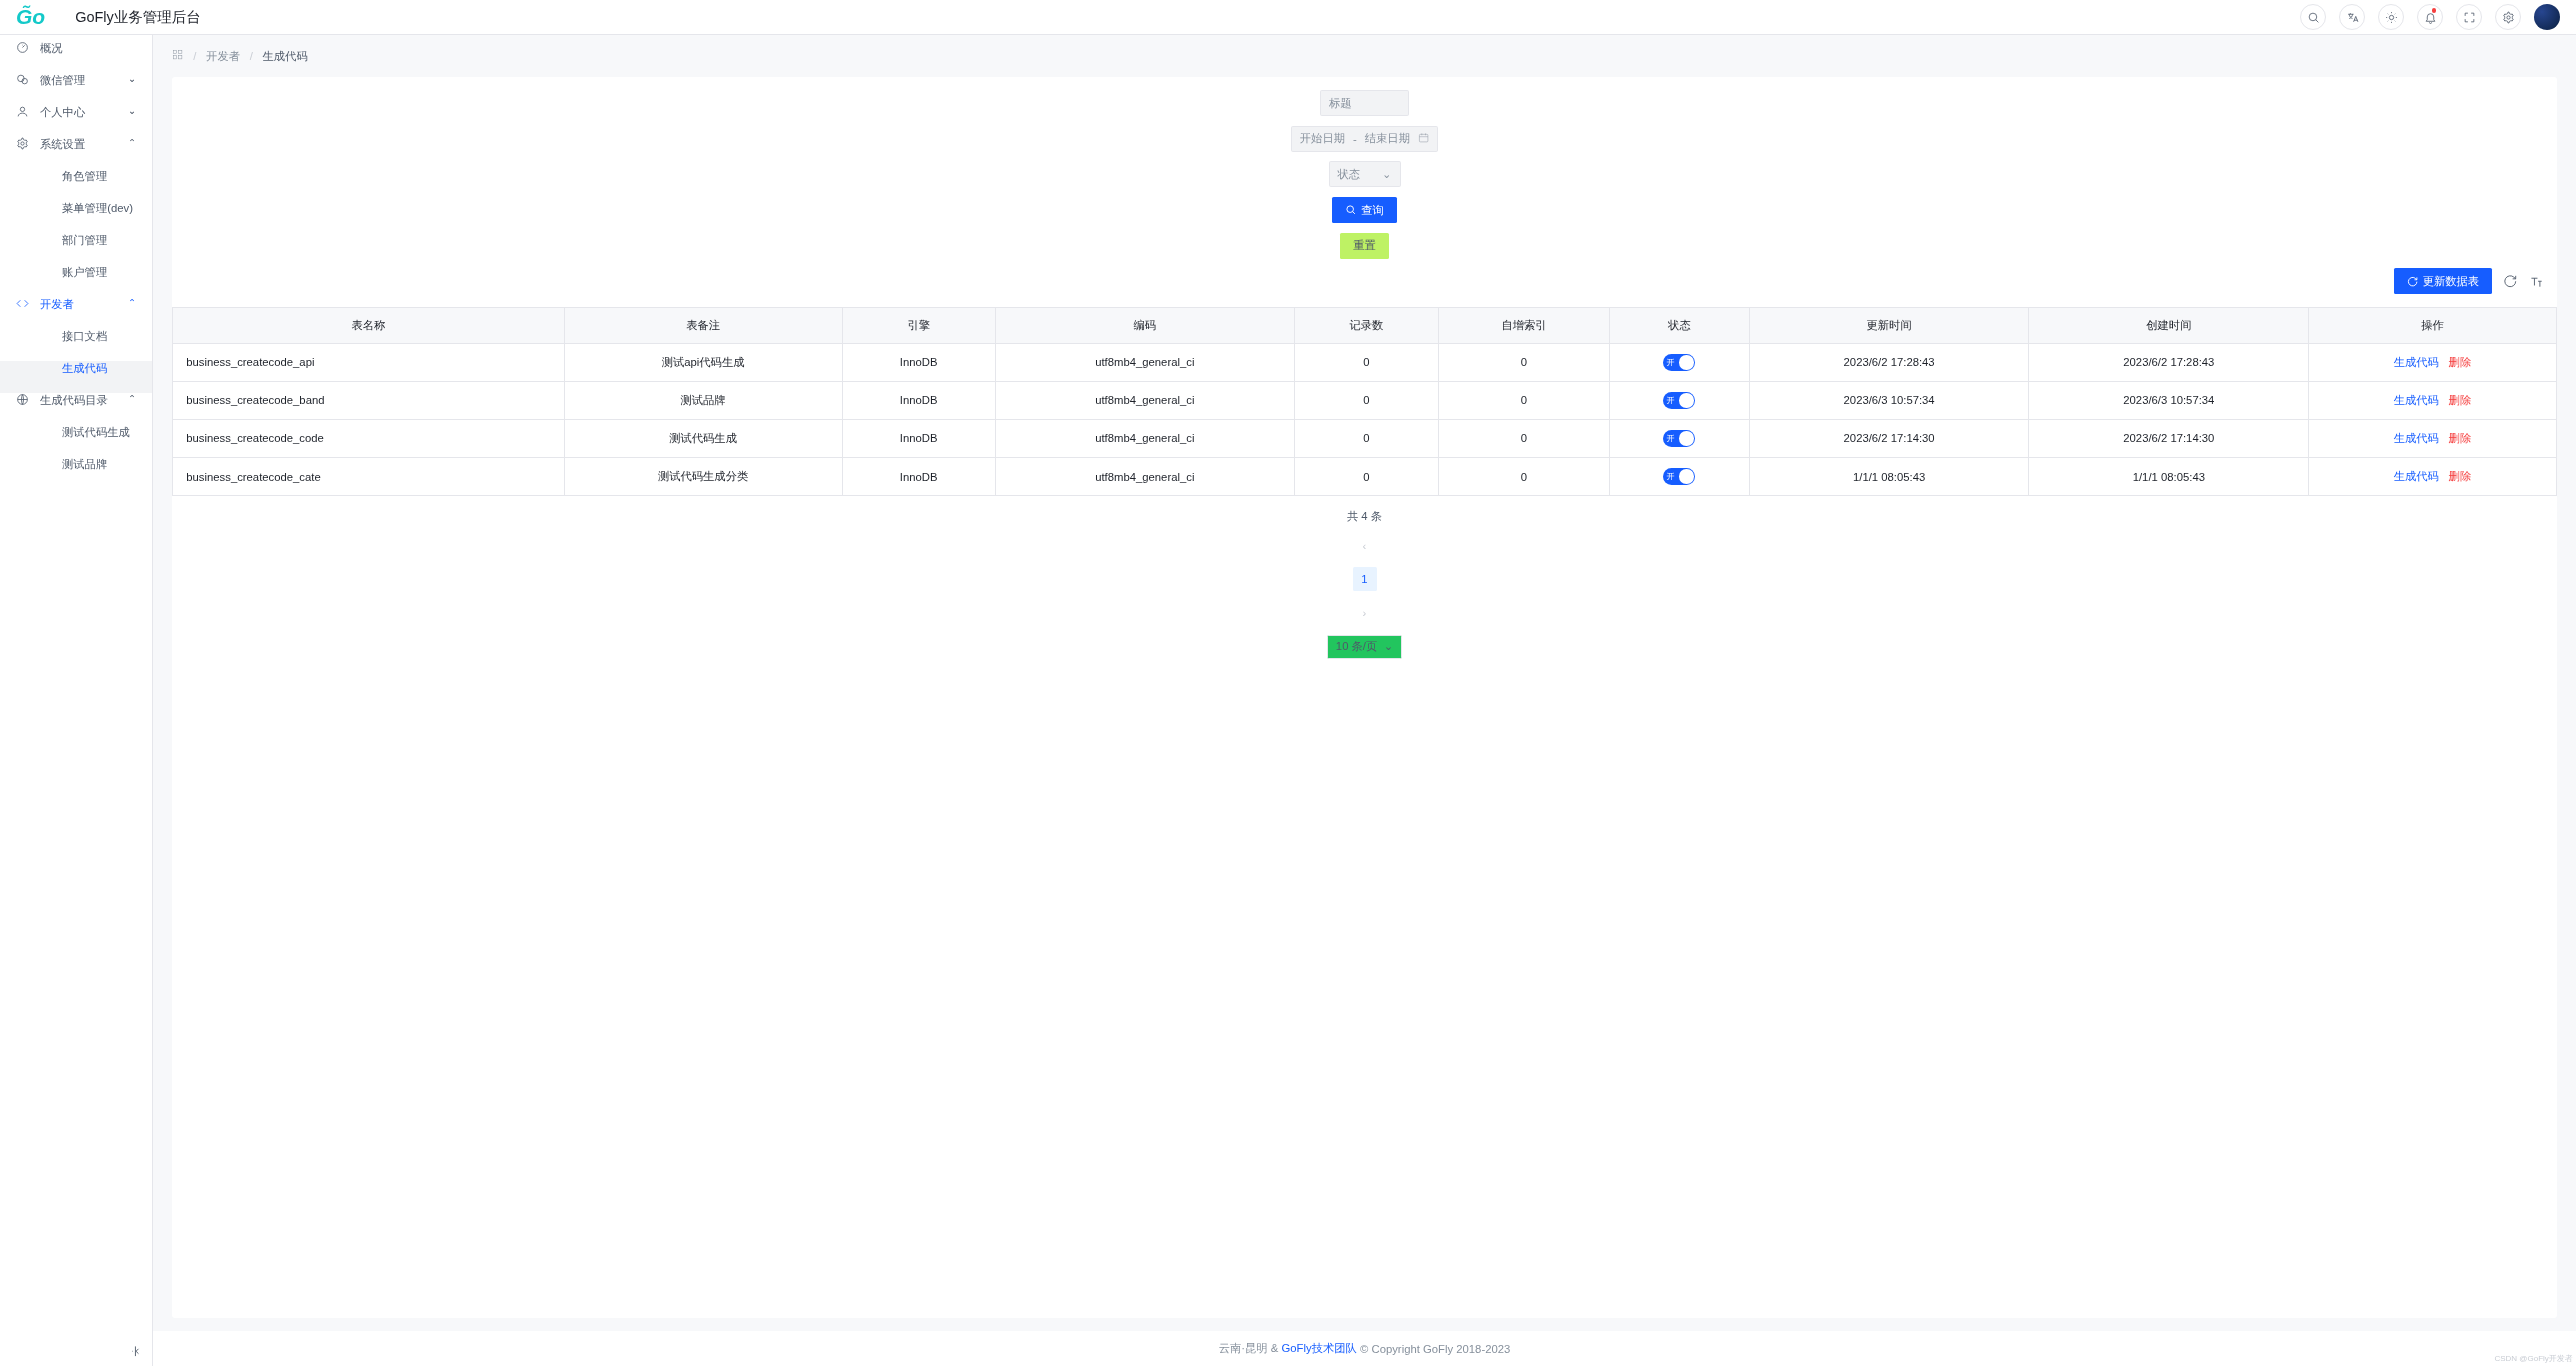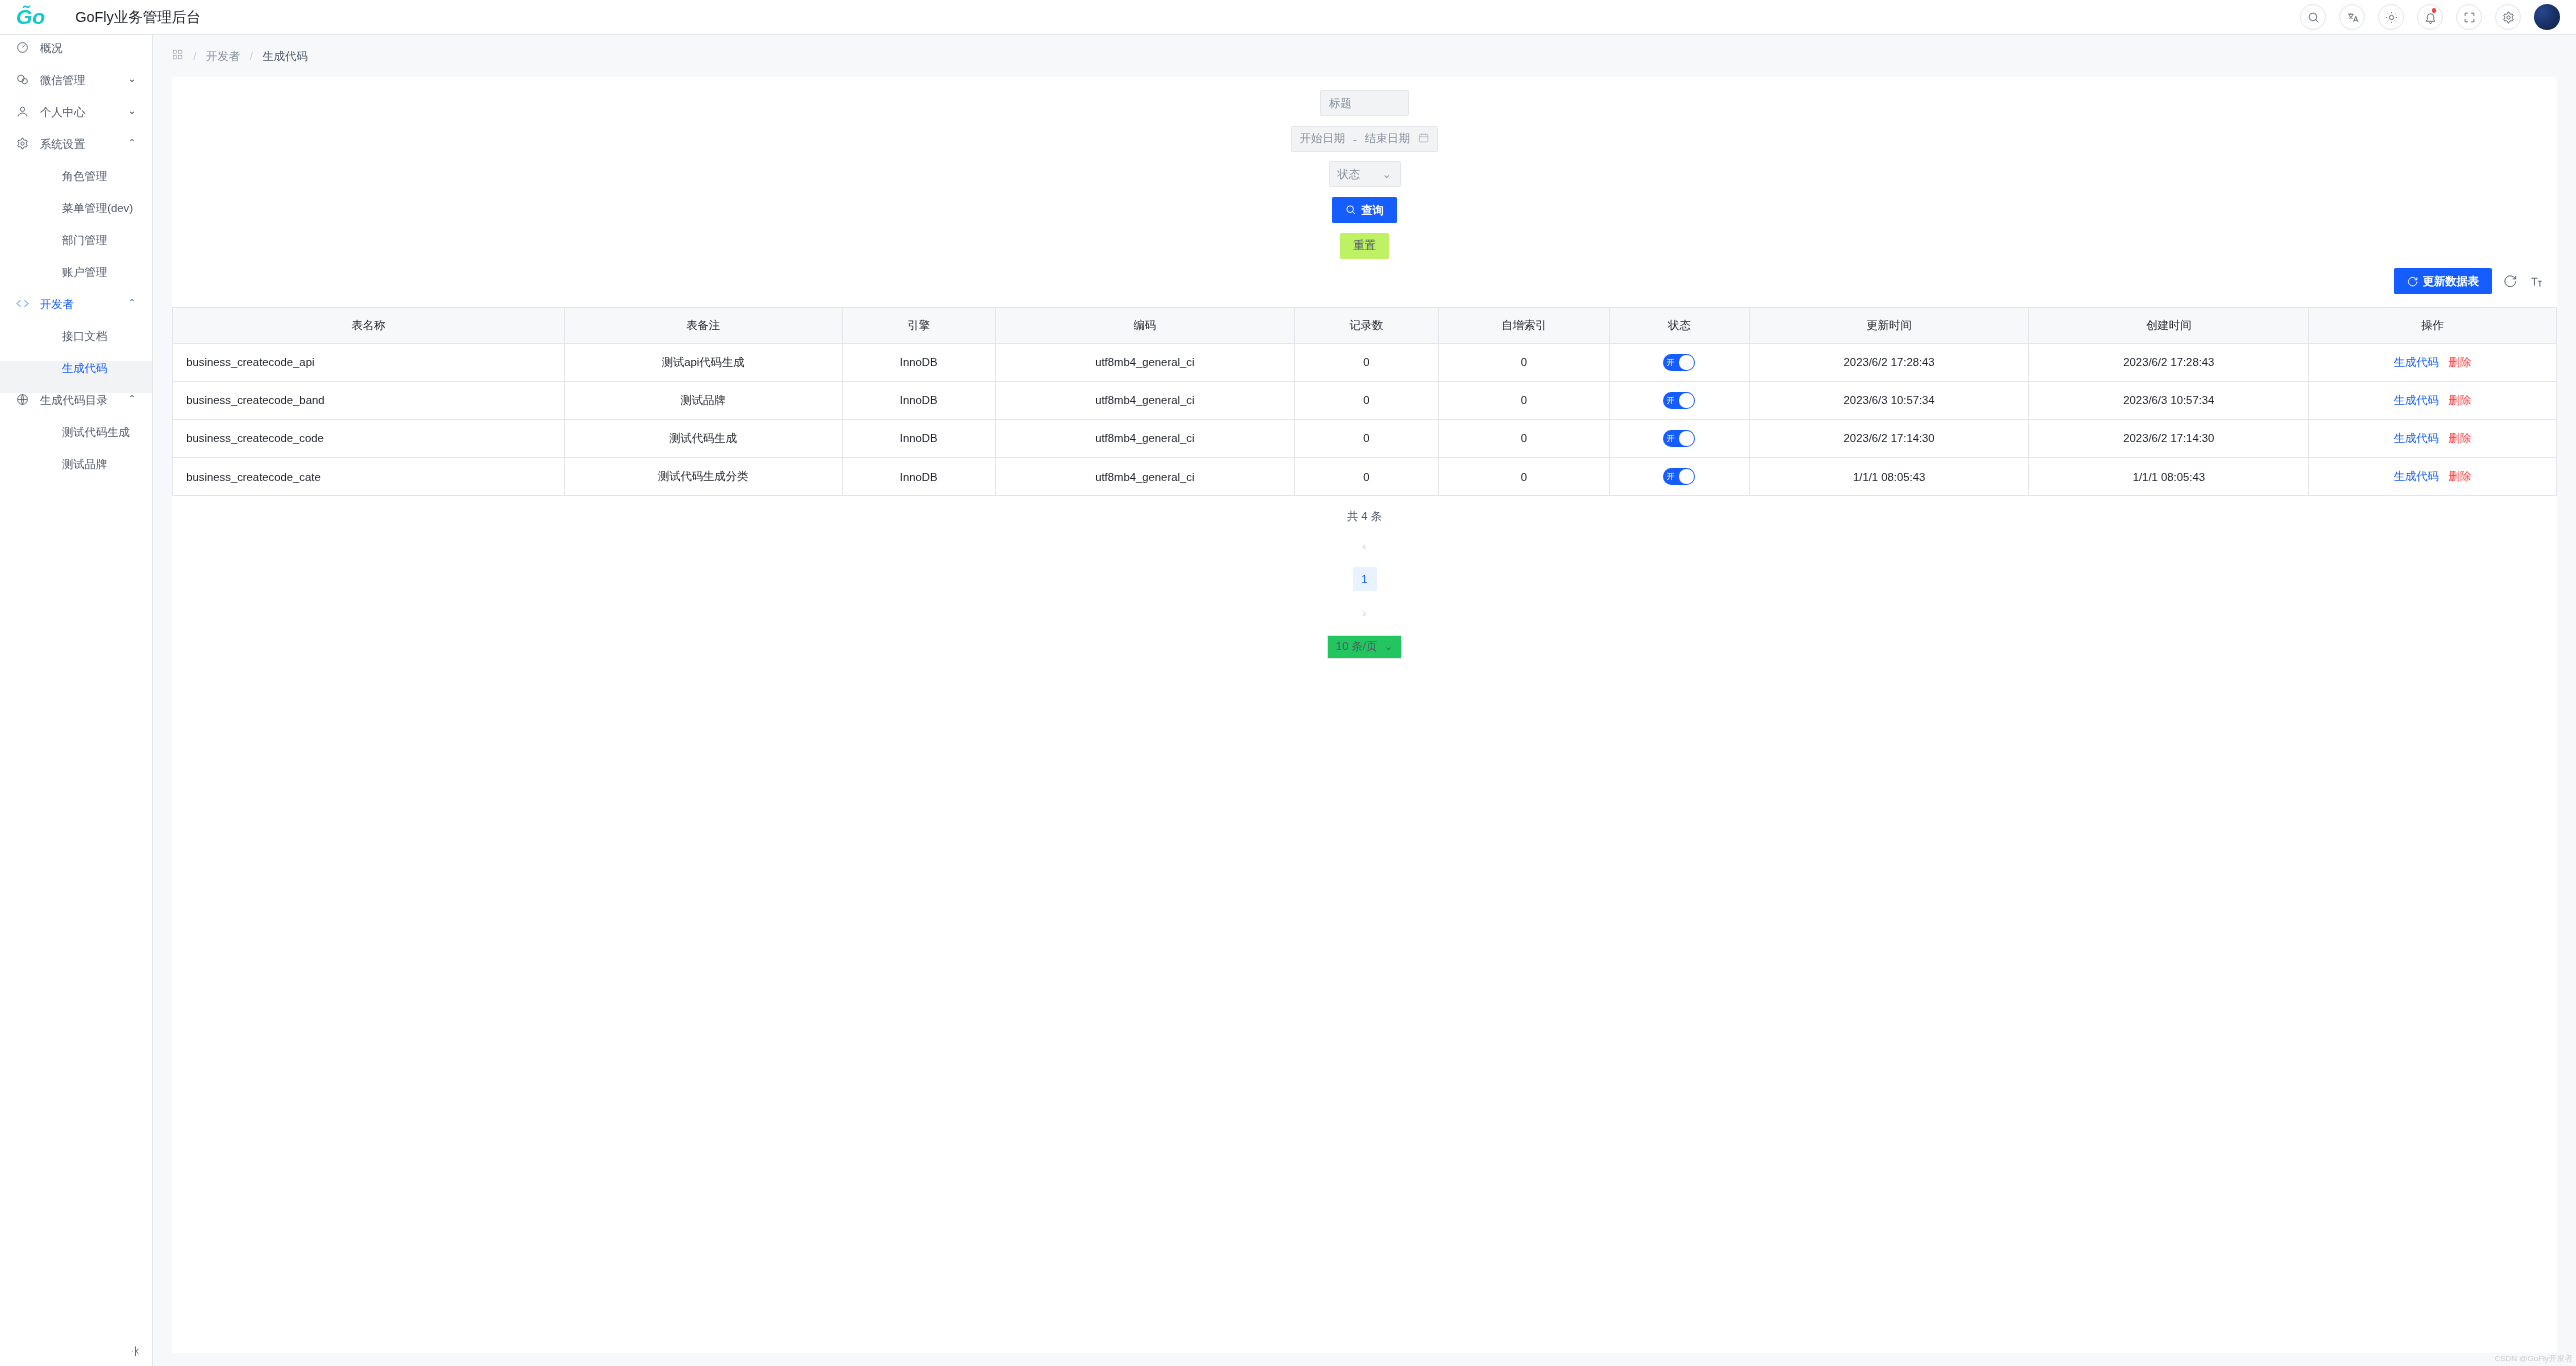--- a/index.html
+++ b/index.html
@@ -30,21 +30,21 @@
 .breadcrumb .sep { color: #c9cdd4; }
 .breadcrumb .current { color: #4e5969; }
 .bicon svg { width: 11.3px; height: 11.3px; stroke: currentColor; fill: none; stroke-width: 1; }
 .content { flex: 1; margin: 0 19.3px 13px; background: #fff; border-radius: 3.2px; display: flex; flex-direction: column; }
 .toolbar { padding: 13px; display: flex; align-items: center; gap: 9.7px; flex-direction: column; }
 .toolbar-right { margin-left: auto; display: flex; align-items: center; gap: 11.3px; }
 .input { height: 26px; border: 0.8px solid #e5e6eb; border-radius: 1.6px; padding: 0 8px; background: #f2f3f5; color: #86909c; display: flex; align-items: center; min-width: 89px; }
 .input.range { gap: 8px; min-width: 145px; }
 .select { height: 26px; border: 0.8px solid #e5e6eb; border-radius: 1.6px; padding: 0 8px; background: #f2f3f5; color: #86909c; display: flex; align-items: center; gap: 19.3px; min-width: 72px; justify-content: space-between; }
 .btn { height: 26px; padding: 0 13px; border-radius: 1.6px; display: inline-flex; align-items: center; gap: 4.8px; cursor: pointer; border: none; font-size: 11.3px; }
-.btn.primary { background: #165dff; color: #fff; font-weight: bold; }
+.btn.primary { background: #165dff; color: #fff; }
 .btn.secondary { background: #bef264; color: #4e5969; }
 .tool-icon { color: #4e5969; cursor: pointer; display: flex; }
 .tool-icon svg { width: 14.5px; height: 14.5px; stroke: currentColor; fill: none; stroke-width: 1.5; }
 .tbl { width: 100%; border-collapse: collapse; }
 .tbl th, .tbl td { border: 0.8px solid #e5e6eb; padding: 9.7px 13px; text-align: center; font-weight: normal; font-size: 11.3px; }
 .tbl th { background: #f7f8fa; color: #1d2129; }
 .tbl td:first-child { text-align: left; }
 .toggle { width: 32px; height: 17.7px; background: #165dff; border-radius: 8.9px; display: inline-flex; align-items: center; position: relative; padding: 0 3.2px; justify-content: flex-start; }
 .toggle-label { font-size: 8px; color: #fff; }
 .toggle-knob { position: absolute; right: 1.6px; width: 14.5px; height: 14.5px; background: #fff; border-radius: 50%; }
@@ -369,18 +369,23 @@
           <span class="pg-btn disabled">‹</span>
           <span class="pg-btn active">1</span>
           <span class="pg-btn disabled">›</span>
           <div class="pg-select">
             <span>10 条/页</span>
             <span>⌄</span>
           </div>
         </div>
       </div>
 
+      <div class="footer">
+        <span>云南·昆明 &amp;</span>
+        <a href="#">GoFly技术团队</a>
+        <span>© Copyright GoFly 2018-2023</span>
+      </div>
     </div>
   </div>
 </div>
 
 <div class="watermark">CSDN @GoFly开发者</div>
 
 
 </body></html>

